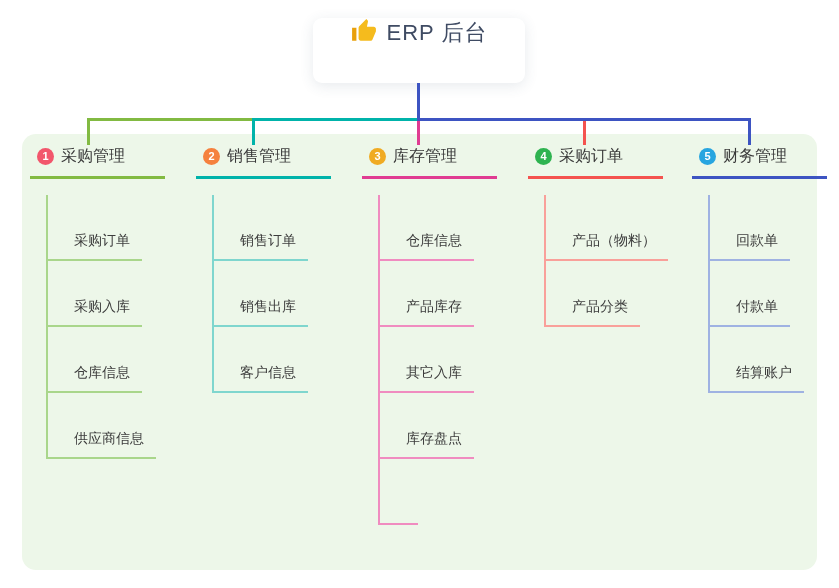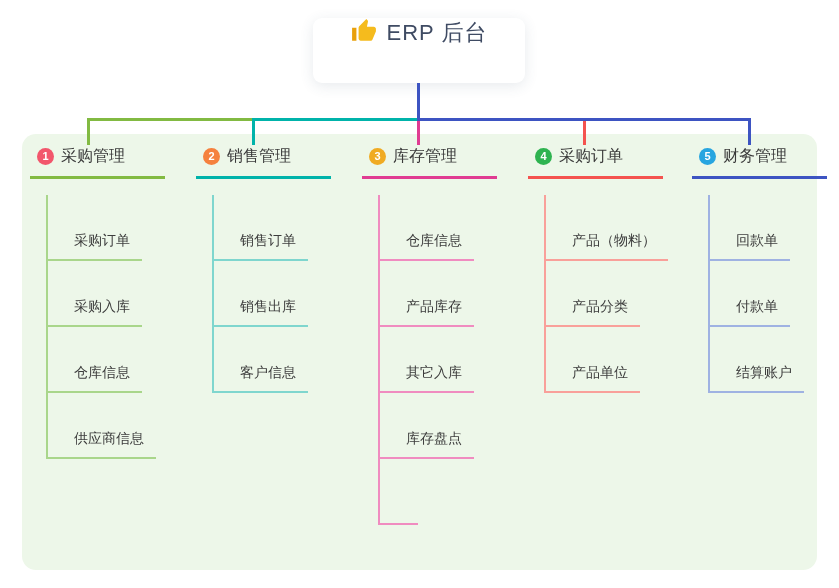--- a/index.html
+++ b/index.html
@@ -128,23 +128,20 @@
       <span class="badge">4</span>
       <span>采购订单</span>
     </div>
     <ul class="children">
       <li>
           <span>产品（物料）</span>
         </li>
       <li>
           <span>产品分类</span>
         </li>
-      <li>
-          <span>产品单位</span>
-        </li>
     </ul>
   </div>
 
   <div class="branch" style="left: 692px; --c: #3d54c2; --pale: #9fb2e2; --badge: #27a5e0;">
     <div class="branch-title">
       <span class="badge">5</span>
       <span>财务管理</span>
     </div>
     <ul class="children">
       <li>

